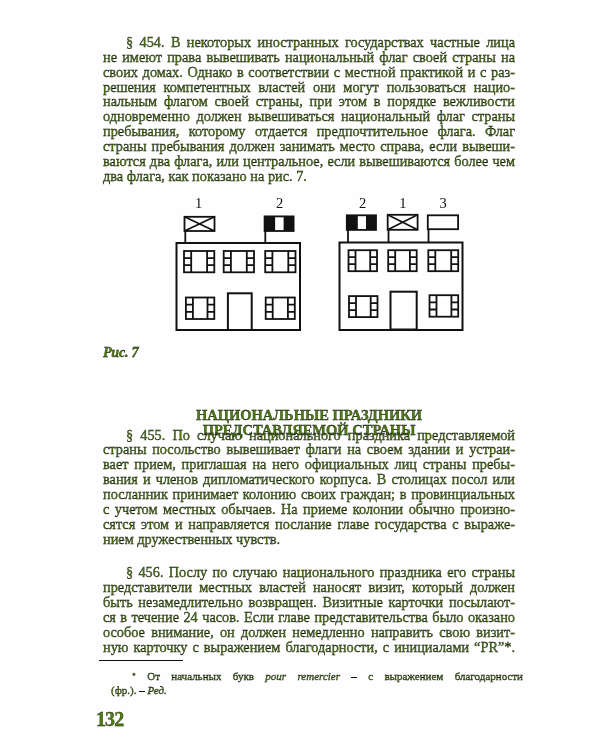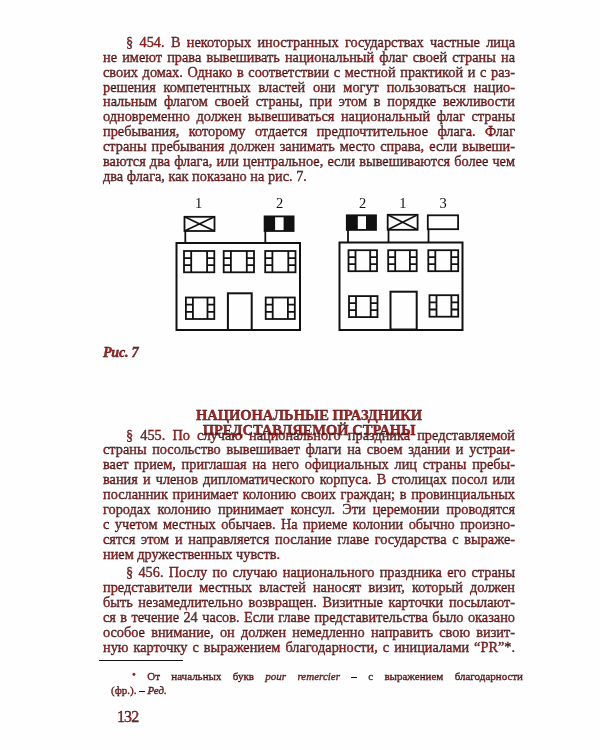--- a/index.html
+++ b/index.html
@@ -1,32 +1,32 @@
 <!DOCTYPE html>
 <html><head>
 <meta charset="utf-8">
 <style>
 html,body{margin:0;padding:0;background:#ffffff;}
 #page{position:relative;width:600px;height:750px;background:#fefefe;overflow:hidden;
-  font-family:"Liberation Serif",serif;color:#b91c1c;-webkit-text-stroke:0.32px #101010;}
+  font-family:"Liberation Serif",serif;color:#4d7c0f;-webkit-text-stroke:0.32px #101010;}
 .blk{position:absolute;left:103px;width:412px;font-size:14.3px;}
 .blk div{text-align:justify;text-align-last:justify;}
 .blk div.last{text-align-last:left;}
 .blk div.ind{text-indent:23px;}
 #p454{top:35.2px;line-height:14.82px;}
 #p455{top:427.5px;line-height:14.9px;}
 #p456{top:564.9px;line-height:15.0px;}
 #head{position:absolute;left:103px;width:412px;top:375.9px;font-size:14.5px;font-weight:bold;
   line-height:14.7px;text-align:center;margin-top:32px;}
 #cap{position:absolute;left:103px;width:417px;top:343.6px;font-size:14.2px;font-weight:bold;
   font-style:italic;text-align:left;letter-spacing:-0.3px;}
 #rule{position:absolute;left:99px;top:659.5px;width:84px;height:1.6px;background:#111;}
 #foot{position:absolute;left:111px;width:412px;top:669.1px;font-size:11px;line-height:14.1px;}
 #foot .fl1{text-align:justify;text-align-last:justify;text-indent:21px;}
-#pageno{position:absolute;left:117px;top:708.2px;font-size:16px;letter-spacing:-0.9px;}
+#pageno{position:absolute;left:96px;top:708.2px;font-size:20px;letter-spacing:-0.9px;font-weight:bold;}
 #fig{position:absolute;left:0;top:0;}
 </style>
 </head>
 <body>
 <div id="page">
 
 <div class="blk" id="p454">
 <div class="ind">§ 454. В некоторых иностранных государствах частные лица</div>
 <div>не имеют права вывешивать национальный флаг своей страны на</div>
 <div>своих домах. Однако в соответствии с местной практикой и с раз-</div>
@@ -153,21 +153,20 @@
 <div id="cap">Рис. 7</div>
 
 <div id="head">НАЦИОНАЛЬНЫЕ ПРАЗДНИКИ<br>ПРЕДСТАВЛЯЕМОЙ СТРАНЫ</div>
 
 <div class="blk" id="p455">
 <div class="ind">§ 455. По случаю национального праздника представляемой</div>
 <div>страны посольство вывешивает флаги на своем здании и устраи-</div>
 <div>вает прием, приглашая на него официальных лиц страны пребы-</div>
 <div>вания и членов дипломатического корпуса. В столицах посол или</div>
 <div>посланник принимает колонию своих граждан; в провинциальных</div>
-<div>городах колонию принимает консул. Эти церемонии проводятся</div>
 <div>с учетом местных обычаев. На приеме колонии обычно произно-</div>
 <div>сятся этом и направляется послание главе государства с выраже-</div>
 <div class="last">нием дружественных чувств.</div>
 </div>
 
 <div class="blk" id="p456">
 <div class="ind">§ 456. Послу по случаю национального праздника его страны</div>
 <div>представители местных властей наносят визит, который должен</div>
 <div>быть незамедлительно возвращен. Визитные карточки посылают-</div>
 <div>ся в течение 24 часов. Если главе представительства было оказано</div>

